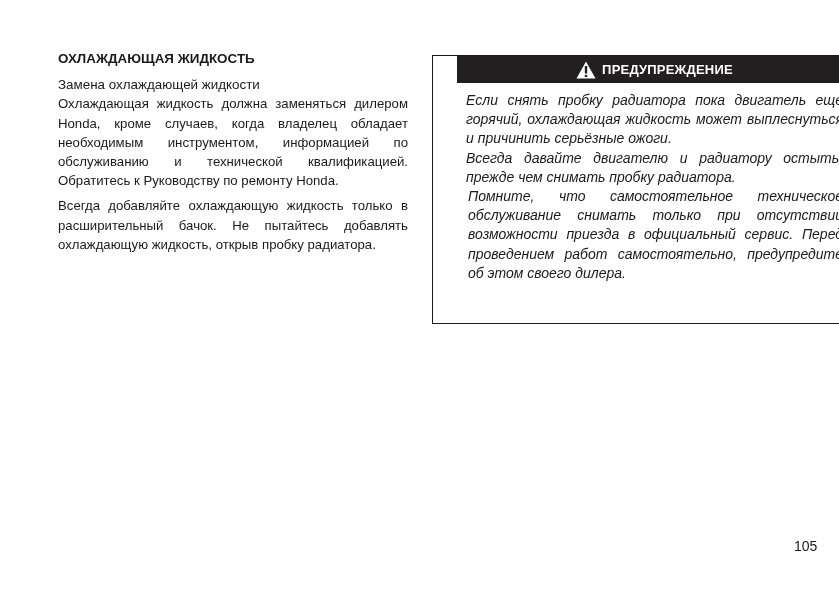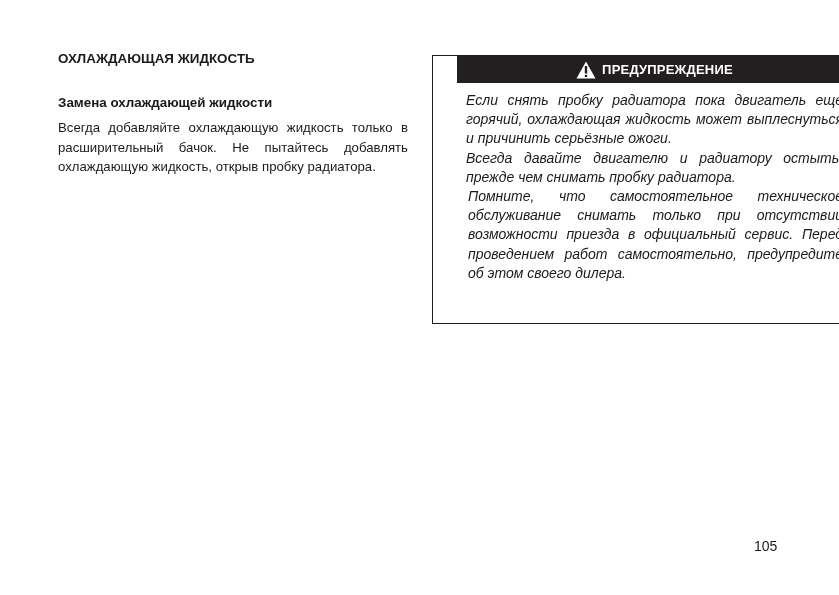--- a/index.html
+++ b/index.html
@@ -1,40 +1,41 @@
 <!DOCTYPE html>
 <html><head>
 <meta charset="utf-8">
 <style>
   html, body { margin: 0; padding: 0; background: #ffffff; }
   body { width: 839px; height: 595px; position: relative; overflow: hidden;
          font-family: "Liberation Sans", sans-serif; color: #1a1a1a; }
   .col-left { position: absolute; left: 58px; top: 49px; width: 350px; font-size: 13.2px; line-height: 19.2px; }
   .h1 { font-weight: bold; font-size: 13.4px; margin: 0; }
-  .h2 { font-weight: bold; font-size: 13.4px; margin: 25px 0 0 0; }
+  .h2 { font-weight: normal; font-size: 13.4px; margin: 7px 0 0 0; }
   .p { margin: 0; text-align: justify; }
   .p.gap { margin-top: 6px; }
   .warn { position: absolute; left: 432px; top: 55px; width: 421px; height: 269px;
           border: 1.5px solid #1a1a1a; box-sizing: border-box; padding-left: 24px; }
   .warn-head { background: #231f20; height: 27px; display: flex; align-items: center; justify-content: center;
                color: #ffffff; font-weight: bold; font-size: 13px; letter-spacing: 0.2px; }
   .warn-head svg { margin-right: 6px; }
   .warn-body { padding: 8px 9px 0 9px; font-size: 14px; line-height: 19.2px; font-style: italic; }
   .warn-body .p { text-align: justify; }
   .warn-body .p.gap2 { }
   .warn-body .p.indent { padding-left: 2px; }
   .last { text-align-last: left; }
-  .page-num { position: absolute; left: 754px; top: 538px; font-size: 14px; }
+  .page-num { position: absolute; left: 794px; top: 538px; font-size: 14px; }
 </style>
 </head>
 <body>
 
 <div class="col-left">
   <p class="h1">ОХЛАЖДАЮЩАЯ ЖИДКОСТЬ</p>
   <p class="h2">Замена охлаждающей жидкости</p>
+  <p class="p last">Охлаждающая жидкость должна заменяться дилером Honda, кроме случаев, когда владелец обладает необходимым инструментом, информацией по обслуживанию и технической квалификацией. Обратитесь к Руководству по ремонту Honda.</p>
   <p class="p gap last">Всегда добавляйте охлаждающую жидкость только в расширительный бачок. Не пытайтесь добавлять охлаждающую жидкость, открыв пробку радиатора.</p>
 </div>
 
 <div class="warn">
   <div class="warn-head">
     <svg width="20" height="18" viewBox="0 0 20 18">
       <polygon points="10,0.5 19.5,17.5 0.5,17.5" fill="#ffffff"></polygon>
       <rect x="8.8" y="5" width="2.4" height="7.5" fill="#231f20"></rect>
       <rect x="8.8" y="13.8" width="2.4" height="2.2" fill="#231f20"></rect>
     </svg>

